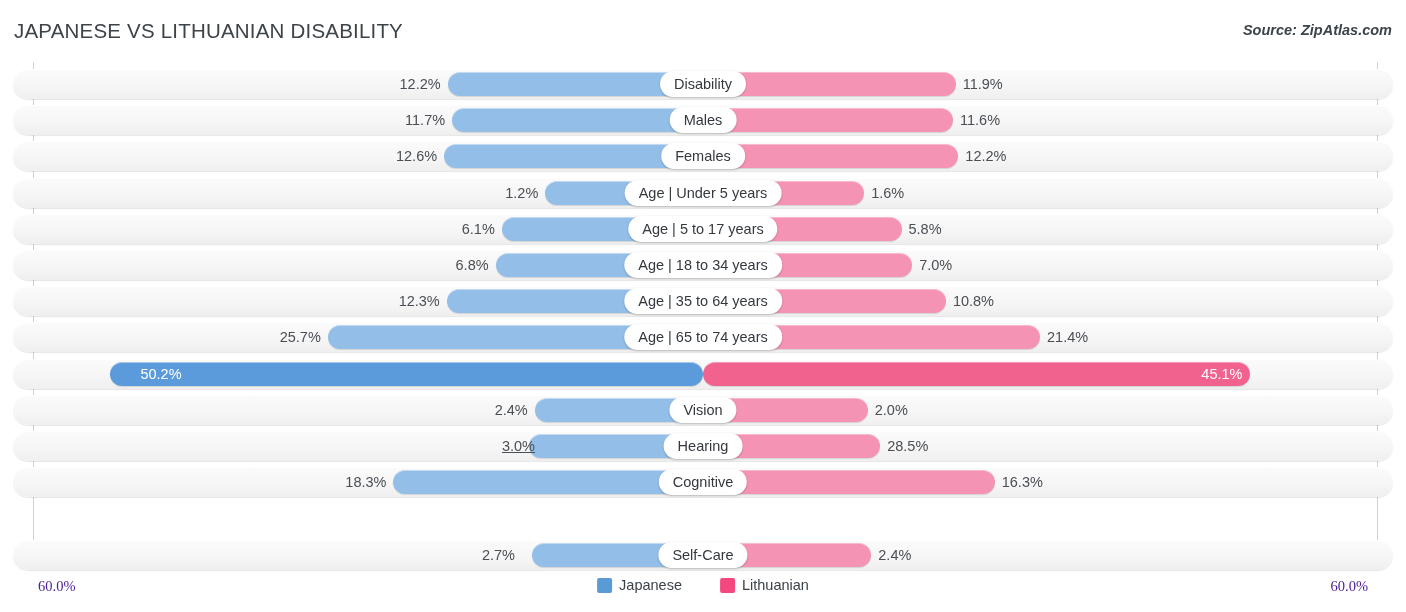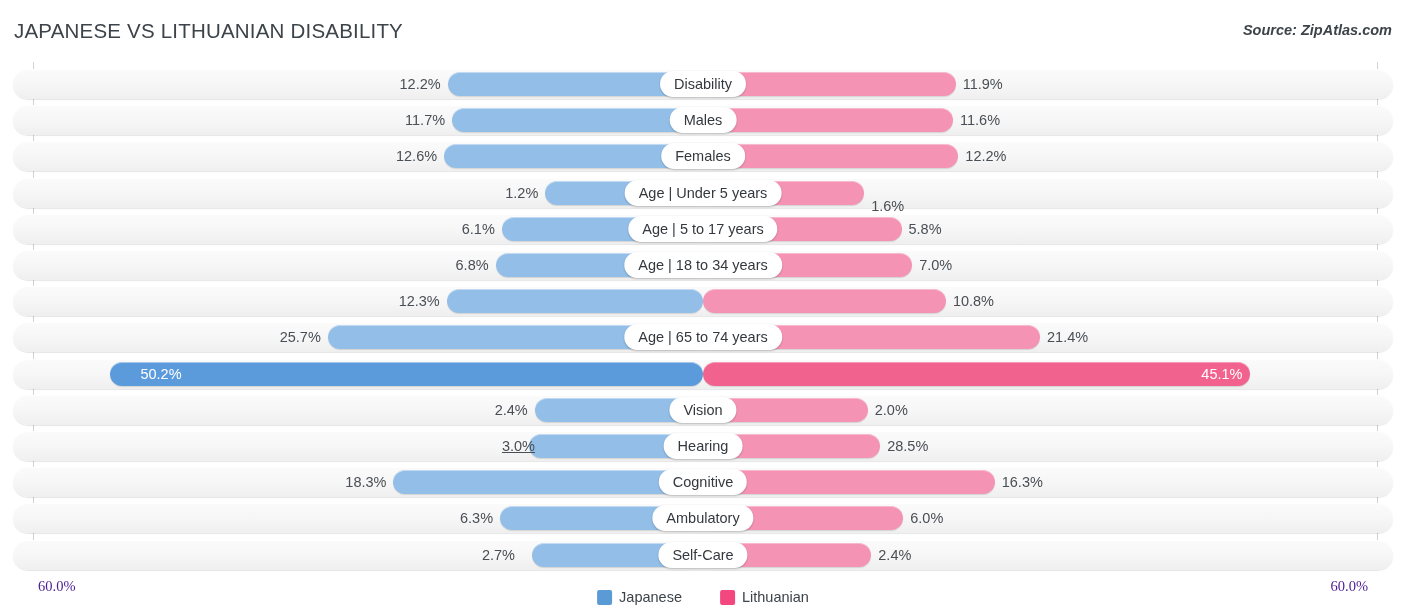--- a/index.html
+++ b/index.html
@@ -81,21 +81,21 @@
 
   
   .footer{position:absolute;left:0;top:572px;width:1406px;height:40px;}
   .axlabel{
     position:absolute;top:6px;font-size:14.5px;color:#4c1d95;white-space:nowrap;font-family:Liberation Serif, serif;
   }
   .axlabel.left{left:38px;}
   .axlabel.right{right:38px;}
   .legend{
     position:absolute;left:50%;transform:translateX(-50%);top:5px;
-    display:flex;align-items:center;gap:10px;margin-top:12px;
+    display:flex;align-items:center;gap:10px;
   }
   .lg-item{display:flex;align-items:center;gap:7px;}
   .swatch{width:15px;height:15px;border-radius:2px;display:inline-block;}
   .lg-text{font-size:14.5px;color:#3c4349;white-space:nowrap;}
 </style>
 </head>
 <body>
 
 <div id="root">
 
@@ -123,21 +123,21 @@
         <div class="bar left" style="left: 431.112px; width: 258.888px;"></div>
         <div class="bar right" style="left: 690px; width: 255.336px;"></div>
         <div class="val l" style="width: 70px; left: 354.112px;">12.6%</div>
         <div class="val r" style="width: 70px; left: 952.336px;">12.2%</div>
         <div class="pill">Females</div>
       </div>
       <div class="row" style="top: 115.6px;">
         <div class="bar left" style="left: 532.344px; width: 157.656px;"></div>
         <div class="bar right" style="left: 690px; width: 161.208px;"></div>
         <div class="val l" style="width: 70px; left: 455.344px;">1.2%</div>
-        <div class="val r" style="width: 70px; left: 858.208px; margin-top: 13px;">1.6%</div>
+        <div class="val r" style="width: 70px; left: 858.208px;">1.6%</div>
         <div class="pill">Age | Under 5 years</div>
       </div>
       <div class="row" style="top: 151.8px;">
         <div class="bar left" style="left: 488.832px; width: 201.168px;"></div>
         <div class="bar right" style="left: 690px; width: 198.504px;"></div>
         <div class="val l" style="width: 70px; left: 411.832px;">6.1%</div>
         <div class="val r" style="width: 70px; left: 895.504px;">5.8%</div>
         <div class="pill">Age | 5 to 17 years</div>
       </div>
       <div class="row" style="top: 188px;">
@@ -145,20 +145,21 @@
         <div class="bar right" style="left: 690px; width: 209.16px;"></div>
         <div class="val l" style="width: 70px; left: 405.616px;">6.8%</div>
         <div class="val r" style="width: 70px; left: 906.16px;">7.0%</div>
         <div class="pill">Age | 18 to 34 years</div>
       </div>
       <div class="row" style="top: 224.2px;">
         <div class="bar left" style="left: 433.776px; width: 256.224px;"></div>
         <div class="bar right" style="left: 690px; width: 242.904px;"></div>
         <div class="val l" style="width: 70px; left: 356.776px;">12.3%</div>
         <div class="val r" style="width: 70px; left: 939.904px;">10.8%</div>
+        <div class="pill">Age | 35 to 64 years</div>
       </div>
       <div class="row" style="top: 260.4px;">
         <div class="bar left" style="left: 314.784px; width: 375.216px;"></div>
         <div class="bar right" style="left: 690px; width: 337.032px;"></div>
         <div class="val l" style="width: 70px; left: 237.784px;">25.7%</div>
         <div class="val r" style="width: 70px; left: 1034.03px;">21.4%</div>
         <div class="pill">Age | 65 to 74 years</div>
       </div>
       <div class="row hl" style="top: 296.6px;">
         <div class="bar left" style="left: 97.224px; width: 592.776px;"></div>
@@ -179,27 +180,20 @@
         <div class="val l" style="width: 70px; left: 452px; text-decoration: underline;">3.0%</div>
         <div class="val r" style="width: 70px; left: 874.192px;">28.5%</div>
         <div class="pill">Hearing</div>
       </div>
       <div class="row" style="top: 405.2px;">
         <div class="bar left" style="left: 380.496px; width: 309.504px;"></div>
         <div class="bar right" style="left: 690px; width: 291.744px;"></div>
         <div class="val l" style="width: 70px; left: 303.496px;">18.3%</div>
         <div class="val r" style="width: 70px; left: 988.744px;">16.3%</div>
         <div class="pill">Cognitive</div>
-      </div>
-      <div class="row" style="top: 441.4px;">
-        <div class="bar left" style="left: 487.056px; width: 202.944px;"></div>
-        <div class="bar right" style="left: 690px; width: 200.28px;"></div>
-        <div class="val l" style="width: 70px; left: 410.056px;">6.3%</div>
-        <div class="val r" style="width: 70px; left: 897.28px;">6.0%</div>
-        <div class="pill">Ambulatory</div>
       </div>
       <div class="row" style="top: 477.6px;">
         <div class="bar left" style="left: 519.024px; width: 170.976px;"></div>
         <div class="bar right" style="left: 690px; width: 168.312px;"></div>
         <div class="val l" style="width: 70px; left: 432px;">2.7%</div>
         <div class="val r" style="width: 70px; left: 865.312px;">2.4%</div>
         <div class="pill">Self-Care</div>
       </div>
     </div>
 

